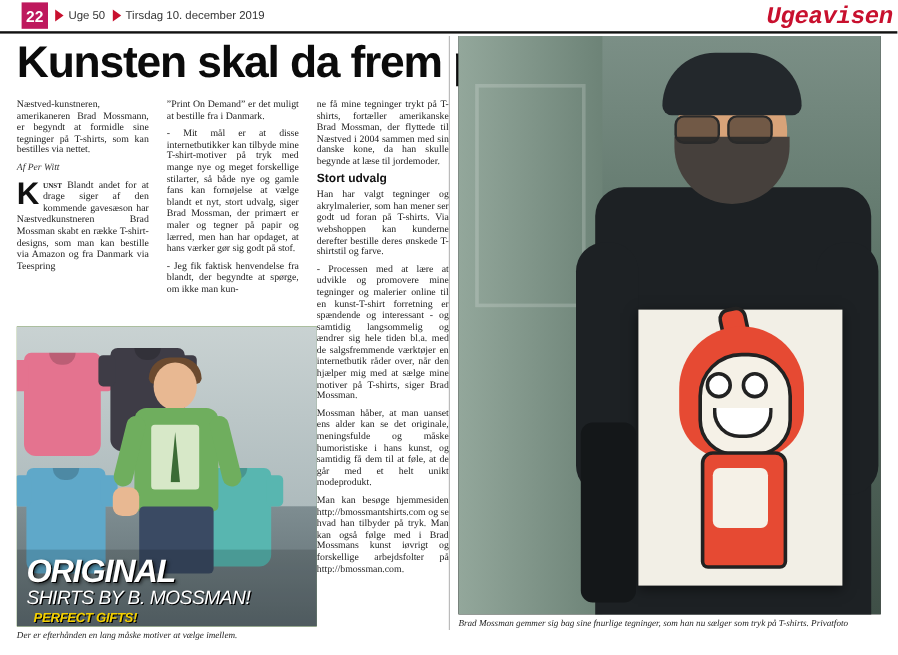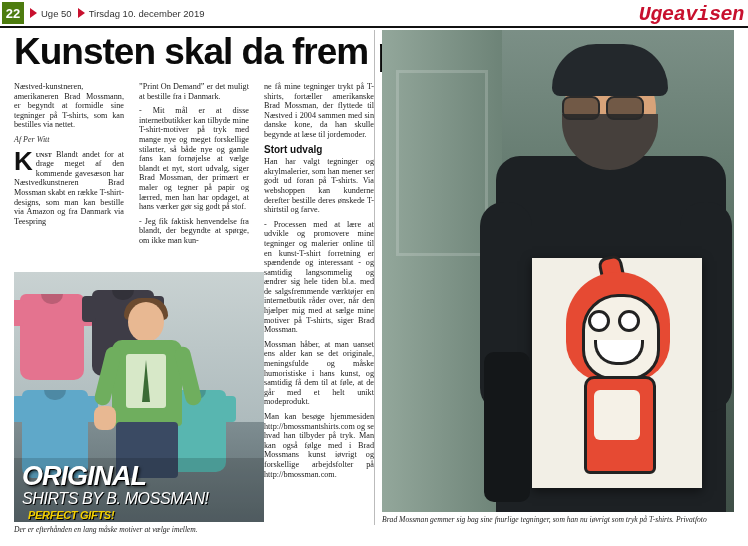--- a/index.html
+++ b/index.html
@@ -11,22 +11,22 @@
     overflow:hidden;
     position:relative;
   }
   
   .topbar{
     position:absolute;left:0;top:0;width:748px;height:26px;
     border-bottom:2px solid #111;
     display:flex;align-items:center;
   }
   .pagenum{
-    width:22px;height:22px;margin-left:2px;
-    background:#4d7c0f;color:#fff;
+    width:22px;height:22px;margin-left:18px;
+    background:#be185d;color:#fff;
     font-family:"Liberation Sans", sans-serif;
     font-size:13px;font-weight:bold;
     display:flex;align-items:center;justify-content:center;
   }
   .tri{
     width:0;height:0;margin-left:6px;
     border-top:5px solid transparent;
     border-bottom:5px solid transparent;
     border-left:7px solid #c8102e;
   }
@@ -195,21 +195,21 @@
 <div class="masthead">Ugeavisen</div>
 
 <div class="headline">Kunsten skal da frem på brystet</div>
 
 <div class="cols">
 
   <div class="col col1">
     <p>Næstved-kunstneren, amerikaneren Brad Mossmann, er begyndt at formidle sine tegninger på T-shirts, som kan bestilles via nettet.</p>
     <p class="byline">Af Per Witt</p>
     <p class="kunst-lead">
-      <span class="dropcap">K</span><span class="smallcaps">unst</span><span> Blandt andet for at drage meget af den kommende gavesæson har Næstvedkunstneren Brad Mossman skabt en række T-shirt-designs, som man kan bestille via Amazon og fra Danmark via Teespring</span>
+      <span class="dropcap">K</span><span class="smallcaps">unst</span><span> Blandt andet for at drage siger af den kommende gavesæson har Næstvedkunstneren Brad Mossman skabt en række T-shirt-designs, som man kan bestille via Amazon og fra Danmark via Teespring</span>
     </p>
   </div>
 
   <div class="col col2">
     <p>”Print On Demand” er det muligt at bestille fra i Danmark.</p>
     <p>- Mit mål er at disse internetbutikker kan tilbyde mine T-shirt-motiver på tryk med mange nye og meget forskellige stilarter, så både nye og gamle fans kan fornøjelse at vælge blandt et nyt, stort udvalg, siger Brad Mossman, der primært er maler og tegner på papir og lærred, men han har opdaget, at hans værker gør sig godt på stof.</p>
     <p>- Jeg fik faktisk henvendelse fra blandt, der begyndte at spørge, om ikke man kun-</p>
   </div>
 
   <div class="col col3">
@@ -293,13 +293,13 @@
         <div class="eye r"></div>
         <div class="mouth"></div>
         <div class="body2"></div>
         <div class="wht"></div>
       </div>
     </div>
 
     <div class="rp-bag"></div>
   </div>
 </div>
-<div class="cap-right">Brad Mossman gemmer sig bag sine fnurlige tegninger, som han nu iøvrigt som tryk på T-shirts. Privatfoto</div>
+<div class="cap-right">Brad Mossman gemmer sig bag sine fnurlige tegninger, som han nu sælger som tryk på T-shirts. Privatfoto</div>
 
 </body></html>

